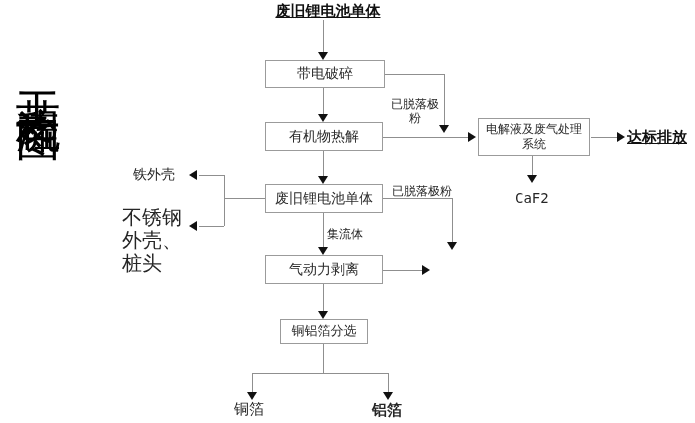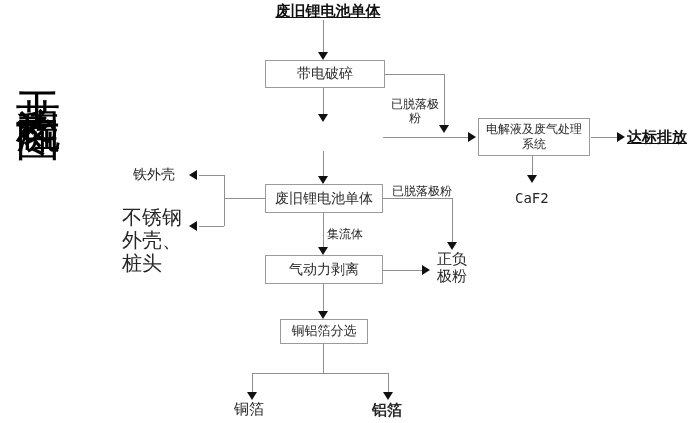--- a/index.html
+++ b/index.html
@@ -103,20 +103,23 @@
   <div class="hline" style="left:252px;top:373px;width:137px;"></div>
   <div class="vline" style="left:252px;top:373px;height:19px;"></div>
   <div class="ah down" style="left:247px;top:392px;"></div>
   <div class="vline" style="left:388px;top:373px;height:19px;"></div>
   <div class="ah down" style="left:383px;top:392px;"></div>
 
   <div class="node" style="left:265px;top:60px;width:120px;height:28px;">
     <span>带电破碎</span>
   </div>
 
+  <div class="node" style="left:265px;top:122px;width:118px;height:29px;">
+    <span>有机物热解</span>
+  </div>
 
   <div class="node" style="left:265px;top:184px;width:118px;height:29px;">
     <span>废旧锂电池单体</span>
   </div>
 
   <div class="node" style="left:265px;top:255px;width:118px;height:29px;">
     <span>气动力剥离</span>
   </div>
 
   <div class="node" style="left:280px;top:319px;width:88px;height:25px;font-size:13px;">
@@ -130,21 +133,20 @@
   <div class="lbl center" style="left:386px;top:97px;width:58px;font-size:12px;">已脱落极粉</div>
 
   <div class="lbl" style="left:392px;top:184px;font-size:12px;">已脱落极粉</div>
 
   <div class="lbl" style="left:327px;top:227px;font-size:12px;">集流体</div>
 
   <div class="lbl" style="left:133px;top:167px;font-size:14px;">铁外壳</div>
 
   <div class="lbl" style="left:122px;top:206px;width:64px;font-size:20px;line-height:1.15;">不锈钢外壳、桩头</div>
 
-  <div class="lbl" style="left:437px;top:251px;width:36px;font-size:15px;line-height:1.15;">正负极粉</div>
 
   <div class="lbl underline" style="left:627px;top:128px;font-size:15px;font-weight:bold;color:#111111;">达标排放</div>
 
   <div class="lbl" style="left:515px;top:190px;font-size:14px;font-family:'DejaVu Sans Mono','Liberation Mono',monospace;">CaF2</div>
 
   <div class="lbl" style="left:234px;top:400px;font-size:15px;">铜箔</div>
 
   <div class="lbl" style="left:372px;top:401px;font-size:15px;font-weight:bold;">铝箔</div>
 
 </div>

